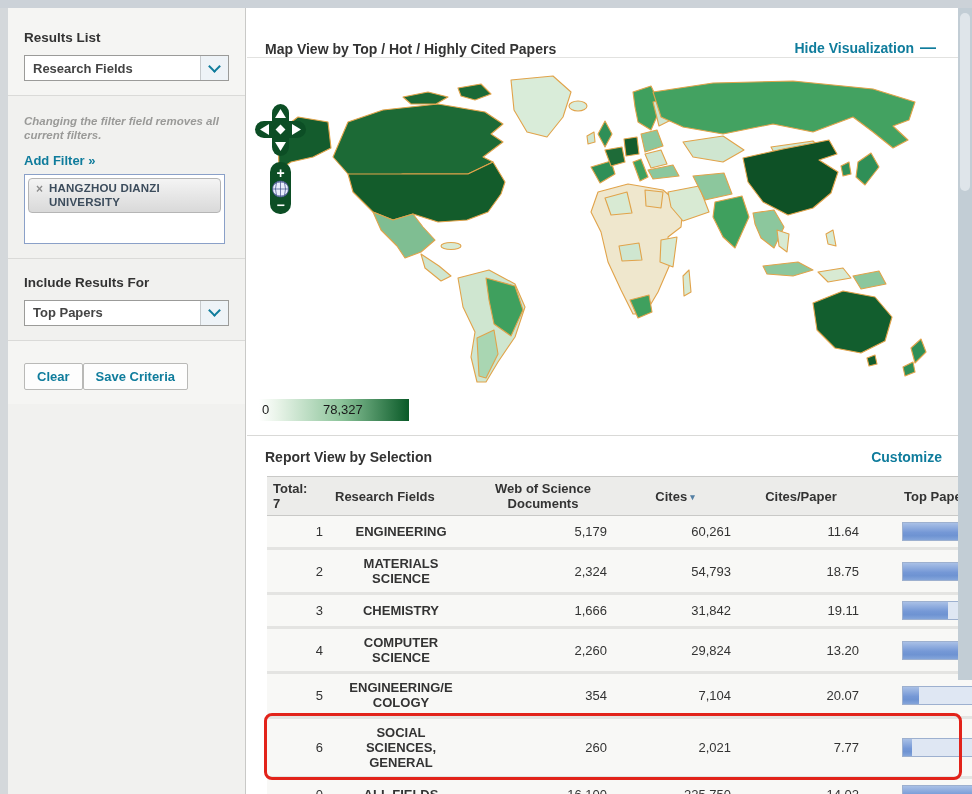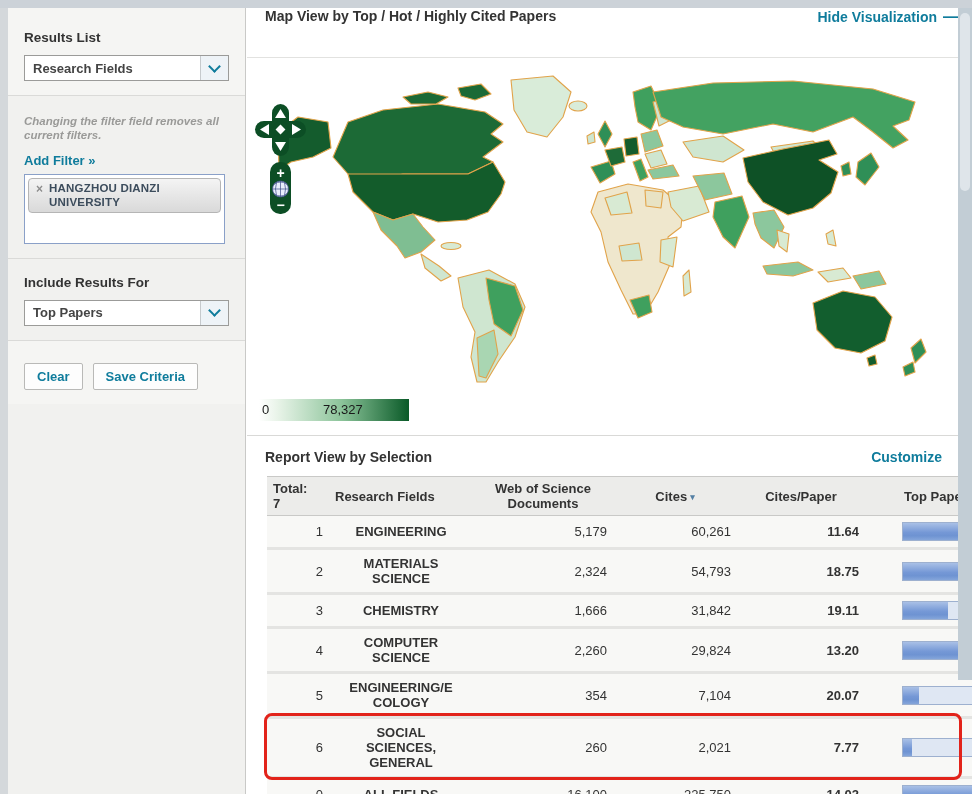--- a/index.html
+++ b/index.html
@@ -24,26 +24,26 @@
   .select .chev{width:27px;border-left:1px solid #c6cacd;background:#eef3f7;display:flex;align-items:center;justify-content:center;}
   .select .chev::after{content:"";width:7px;height:7px;border-right:2px solid #0f7c9c;border-bottom:2px solid #0f7c9c;transform:rotate(45deg);margin-top:-4px;}
   .help-icon{display:inline-flex;align-items:center;justify-content:center;width:15px;height:15px;border-radius:50%;
     background:#2a6496;color:#fff;font-size:10px;font-weight:bold;margin-left:5px;vertical-align:-2px;cursor:pointer;}
   .sb-note{font-size:11.5px;font-style:italic;font-weight:bold;color:#9a9a98;line-height:1.25;margin:2px 0 8px 0;}
   .add-filter{font-size:13px;font-weight:bold;color:#0f7c9c;text-decoration:none;display:inline-block;margin-bottom:6px;cursor:pointer;}
   .filter-box{width:201px;height:70px;background:#fff;border:1px solid #8aa0c8;box-sizing:border-box;padding:3px;}
   .filter-tag{display:flex;align-items:flex-start;background:linear-gradient(#f4f4f4,#d9d9d9);border:1px solid #b5b5b5;border-radius:4px;padding:3px 5px;}
   .tag-x{color:#8d8d8d;font-weight:bold;font-size:12px;margin:1px 6px 0 2px;cursor:pointer;line-height:1;}
   .tag-label{font-size:11.5px;font-weight:bold;color:#3c4c5c;line-height:1.2;letter-spacing:.2px;}
-  .sb-buttons{display:flex;gap:10px;padding-top:6px;}
+  .sb-buttons{display:flex;padding-top:6px;}
   .btn{background:#fdfdfd;border:1px solid #b9b9b7;color:#0f7c9c;font-weight:bold;font-size:13px;
     font-family:"Liberation Sans",sans-serif;padding:5px 12px;border-radius:2px;cursor:pointer;}
   
   .main{position:absolute;left:247px;top:8px;width:711px;height:786px;background:#fff;}
-  .map-header{height:49px;display:flex;align-items:flex-start;justify-content:space-between;padding:0 0 0 18px;border-bottom:1px solid #e2e2e0;}
+  .map-header{height:49px;display:flex;align-items:flex-end;justify-content:space-between;padding:0 23px 0 18px;border-bottom:1px solid #e2e2e0;}
   .section-title{font-size:14px;font-weight:bold;color:#333;}
   .teal-link{font-size:14px;font-weight:bold;color:#0f7c9c;text-decoration:none;cursor:pointer;margin-left:32px;}
   .hide-dash{font-weight:bold;color:#0f7c9c;margin-left:6px;letter-spacing:-1px;}
   .map-region{position:relative;height:377px;}
   .worldmap{position:absolute;left:6px;top:4px;}
   .legend{position:absolute;left:12px;top:341px;width:150px;height:22px;background:linear-gradient(to right,#ffffff,#e9f4e9 12%,#8cc49a 55%,#0a5a28 100%);}
   .legend .lg-min{position:absolute;left:3px;top:3px;font-size:13px;color:#1a1a1a;}
   .legend .lg-max{position:absolute;left:64px;top:3px;font-size:13px;color:#1a1a1a;}
   
   .report-header{display:flex;align-items:center;justify-content:space-between;padding:13px 16px 11px 18px;border-top:1px solid #d9d9d7;}
@@ -55,21 +55,21 @@
   th.col-field{width:132px;text-align:left;}
   th.col-docs{width:128px;text-align:center;}
   th.col-cites{width:112px;text-align:center;color:#537fa4;cursor:pointer;}
   th.col-cpp{width:116px;text-align:center;}
   th.col-top{width:136px;text-align:center;}
   .sort-arrow{font-size:9px;color:#537fa4;margin-left:3px;vertical-align:1px;}
   table.report td{background:#f8f8f6;border-bottom:3px solid #e4e4e2;padding:6px 6px;vertical-align:middle;font-size:13px;color:#333;}
   td.c-rank{text-align:right;padding-right:16px;color:#4a4a4a;}
   td.c-field{font-weight:bold;font-size:12px;color:#10627f;cursor:pointer;text-align:center;}
   td.c-docs,td.c-cites{text-align:right;padding-right:14px;}
-  td.c-cpp{text-align:right;padding-right:20px;font-weight:bold;}
+  td.c-cpp{text-align:right;padding-right:20px;}
   td.c-top{padding-right:2px;}
   .tp-bar{position:relative;width:105px;height:19px;margin-left:auto;background:#dfe7f3;border:1px solid #9db0cf;box-sizing:border-box;}
   .tp-fill{position:absolute;left:0;top:0;bottom:0;background:linear-gradient(#a9c0e6,#7598d6 55%,#6e93d2 75%,#84a5da);}
   .highlight-rect{position:absolute;left:-3px;width:692px;border:3px solid #e2231a;border-radius:8px;pointer-events:none;}
 </style>
 </head>
 <body>
 
 <div class="top-strip"></div>
 <div class="left-strip"></div>

